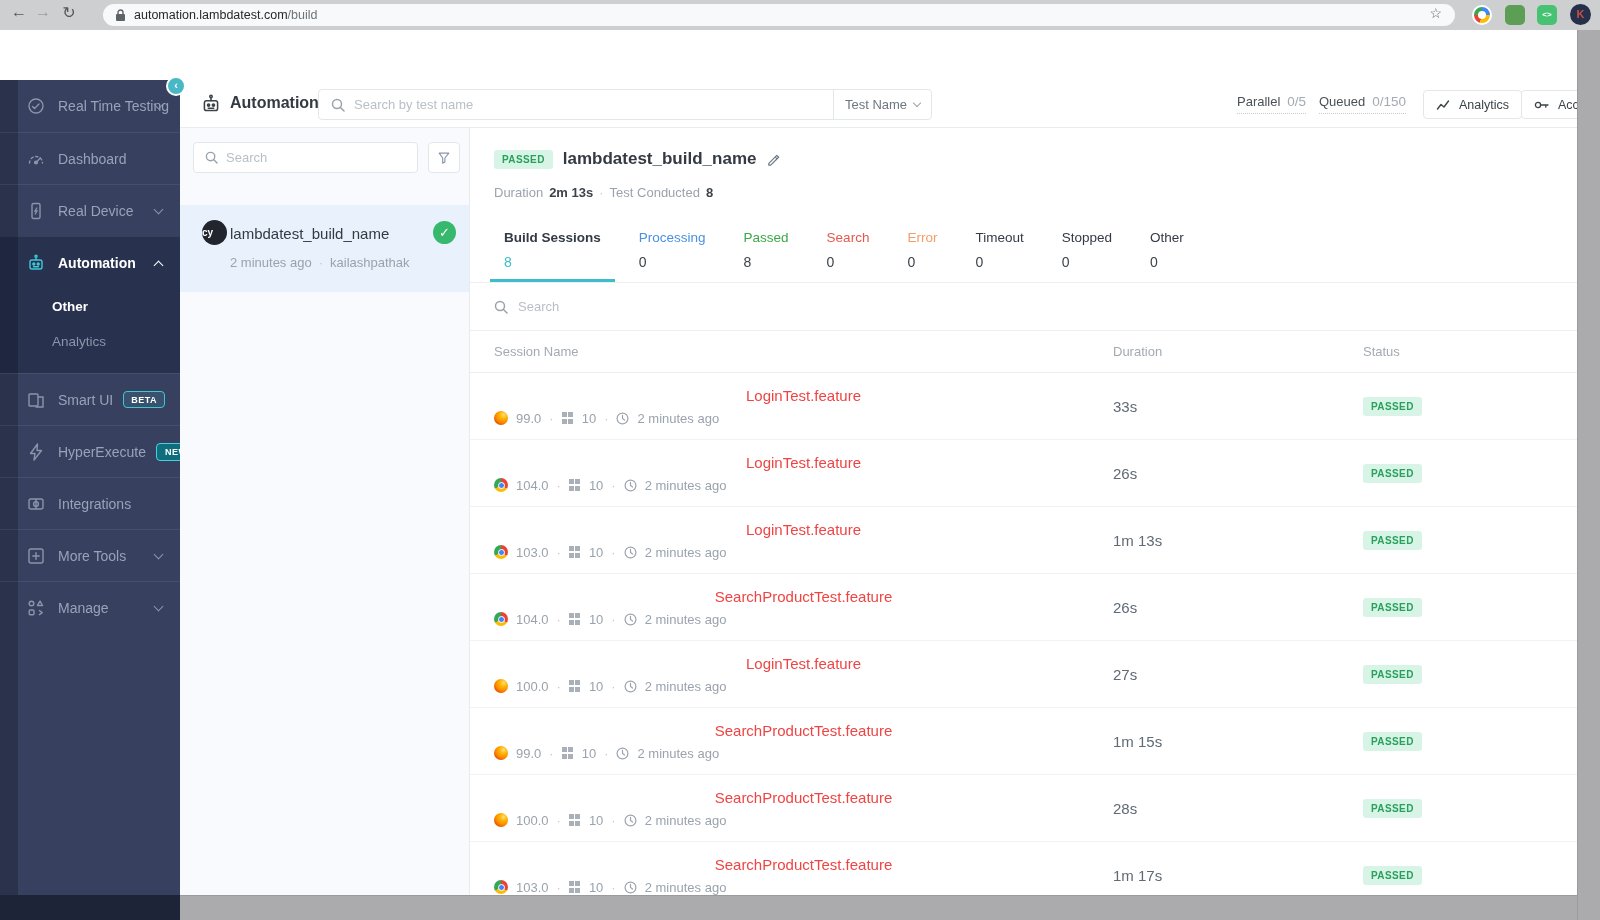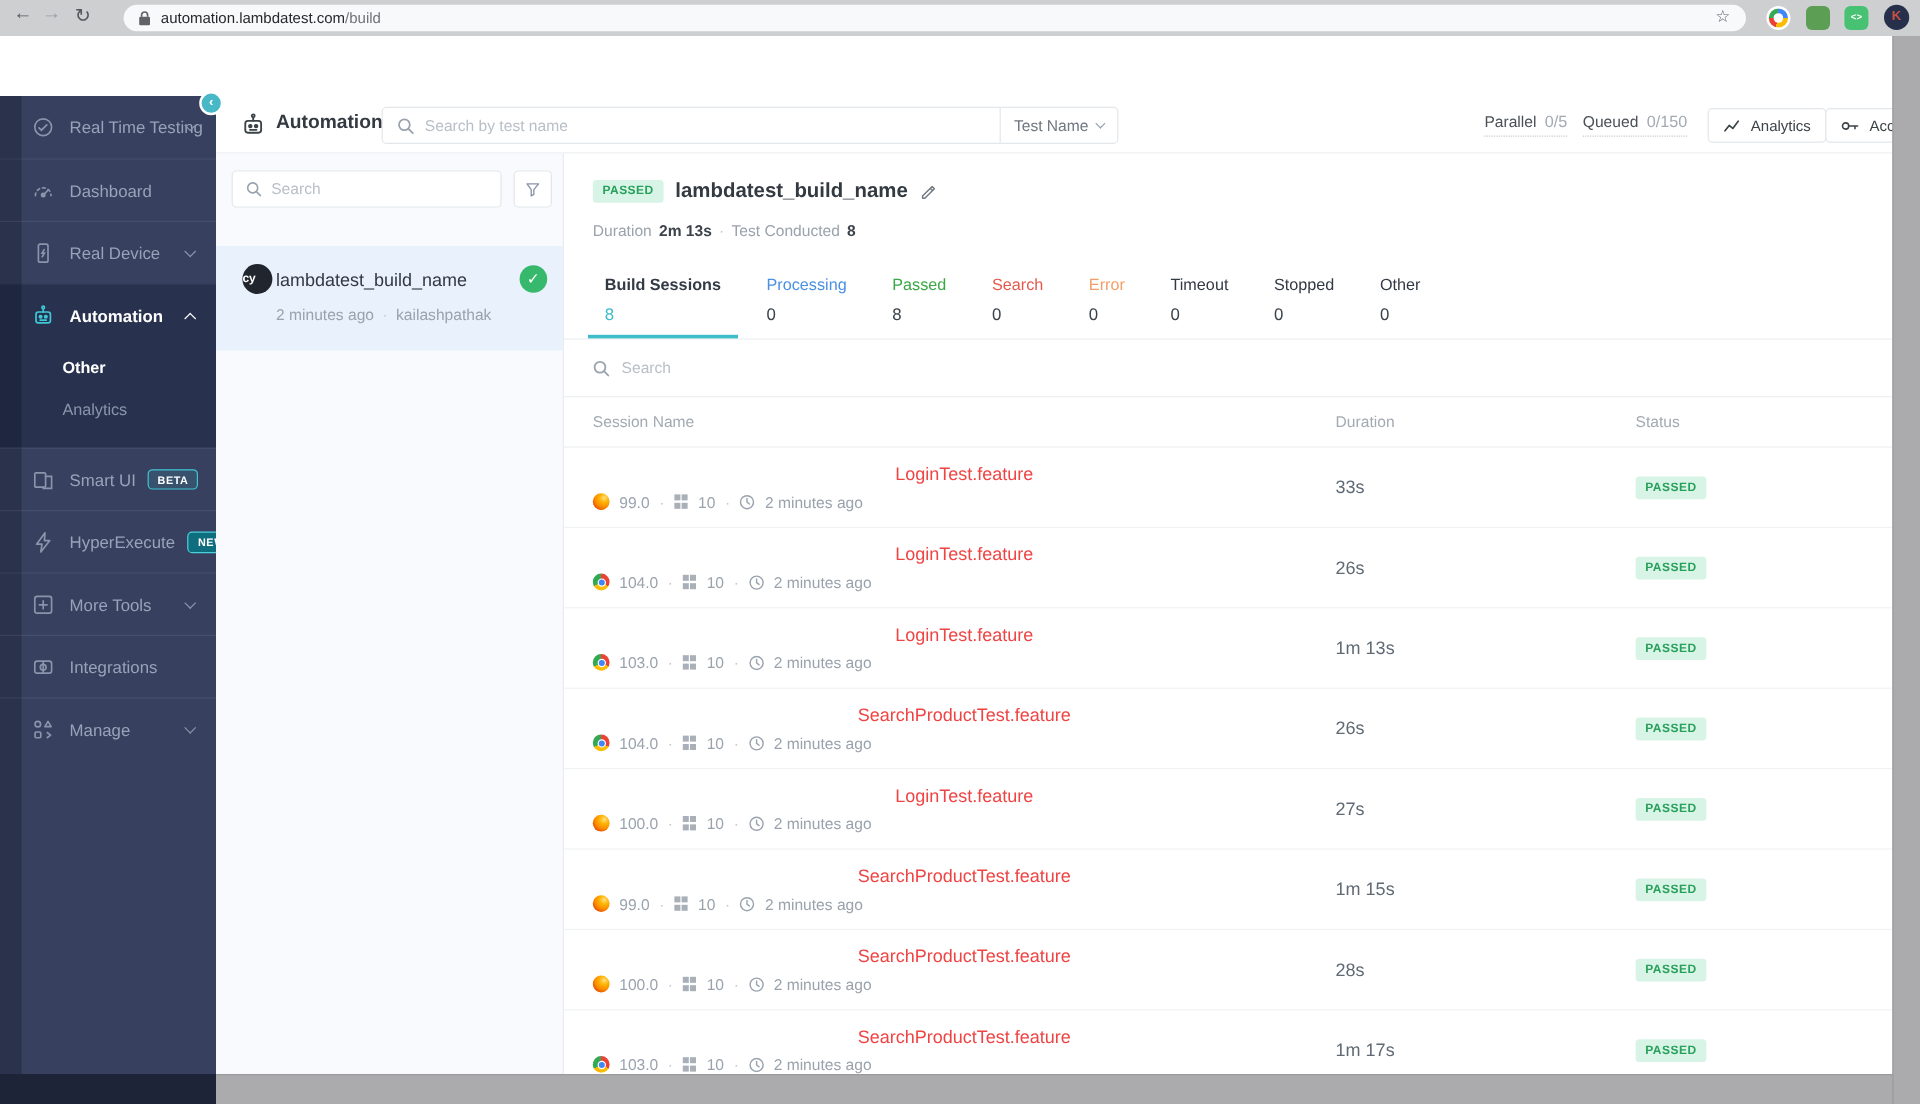--- a/index.html
+++ b/index.html
@@ -217,37 +217,37 @@
       <span class="nav-ic-wrap">
           <svg width="20" height="20" viewBox="0 0 20 20" fill="none" stroke="currentColor" stroke-width="1.4" stroke-linejoin="round">
             <path d="M11.5 2L4.5 11.5H9L8 18l7.5-9.5H11z"></path>
           </svg>
         </span>
       <span class="nav-label">HyperExecute</span>
       <span class="badge-new">NEW</span>
     </div>
     <div class="nav-item">
       <span class="nav-ic-wrap">
-          <svg width="20" height="20" viewBox="0 0 20 20" fill="none" stroke="currentColor" stroke-width="1.4" stroke-linecap="round">
-            <rect x="3" y="3" width="14" height="14" rx="2"></rect>
-            <path d="M10 6.8v6.4M6.8 10h6.4"></path>
-          </svg>
-        </span>
-      <span class="nav-label">More Tools</span>
-      <span class="nav-chev"></span>
-    </div>
-    <div class="nav-item">
-      <span class="nav-ic-wrap">
           <svg width="20" height="20" viewBox="0 0 20 20" fill="none" stroke="currentColor" stroke-width="1.4">
             <rect x="3" y="5" width="14" height="10" rx="2"></rect>
             <path d="M10 5v10"></path>
             <circle cx="10" cy="10" r="2.4"></circle>
           </svg>
         </span>
       <span class="nav-label">Integrations</span>
+    </div>
+    <div class="nav-item">
+      <span class="nav-ic-wrap">
+          <svg width="20" height="20" viewBox="0 0 20 20" fill="none" stroke="currentColor" stroke-width="1.4" stroke-linecap="round">
+            <rect x="3" y="3" width="14" height="14" rx="2"></rect>
+            <path d="M10 6.8v6.4M6.8 10h6.4"></path>
+          </svg>
+        </span>
+      <span class="nav-label">More Tools</span>
+      <span class="nav-chev"></span>
     </div>
     <div class="nav-item">
       <span class="nav-ic-wrap">
           <svg width="20" height="20" viewBox="0 0 20 20" fill="none" stroke="currentColor" stroke-width="1.4" stroke-linejoin="round">
             <circle cx="5.5" cy="5.5" r="2.3"></circle>
             <path d="M14 3.2l2.6 4.3h-5.2z"></path>
             <rect x="3.2" y="12" width="4.8" height="4.8" rx="1"></rect>
             <path d="M13 12.2l3.2 2.4-3.2 2.4"></path>
           </svg>
         </span>

